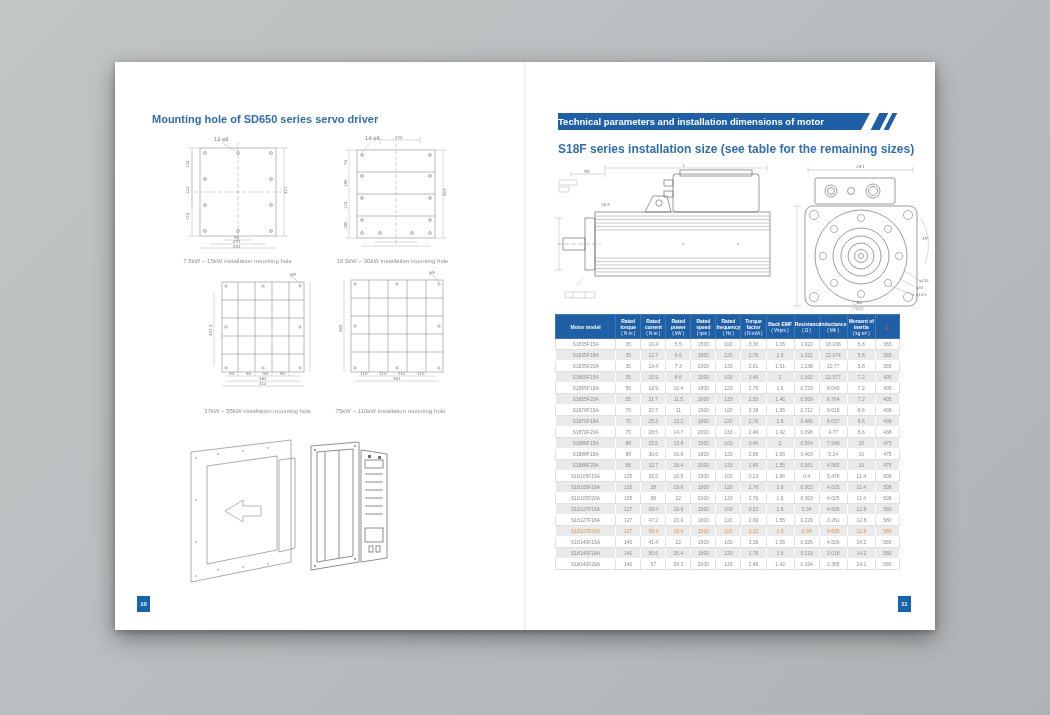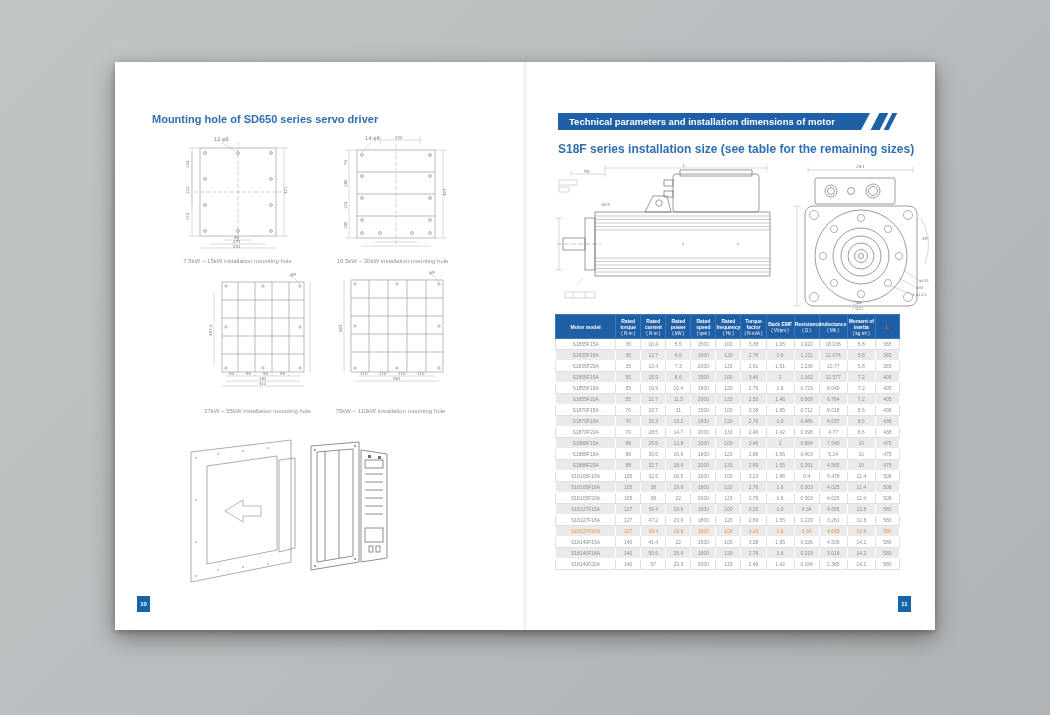--- a/index.html
+++ b/index.html
@@ -23,21 +23,21 @@
   .assembly { position:absolute; left:58px; top:368px; }
   svg text { font-family:"DejaVu Sans", sans-serif; fill:#77797c; }
   .pageno { position:absolute; width:13px; height:16px; background:#1565a8; color:#fff;
     font-size:6px; font-weight:bold; display:flex; align-items:center; justify-content:center; }
   .pageno.pl { left:22px; top:534px; }
   .pageno.pr { left:783px; top:534px; }
 
   
   .banner { position:absolute; left:443px; top:51px; width:312px; height:17px;
     background:#1e5fa8; color:#fff; font-size:9.5px; font-weight:bold;
-    line-height:17px; padding-left:11px;
+    line-height:17px; 
     clip-path:polygon(0 0,100% 0,calc(100% - 9px) 100%,0 100%); }
   .stripe { position:absolute; top:51px; width:9px; height:17px; background:#1e5fa8;
     transform:skewX(-27deg); }
   .stripe.s1 { left:760px; }
   .stripe.s2 { left:773px; width:5px; }
   .subtitle { position:absolute; left:443px; top:80px; font-size:12px; font-weight:bold; color:#2f6eb0; }
   .motor { position:absolute; left:438px; top:98px; }
 
   
   .tablewrap { position:absolute; left:440px; top:252px; width:345px; }

